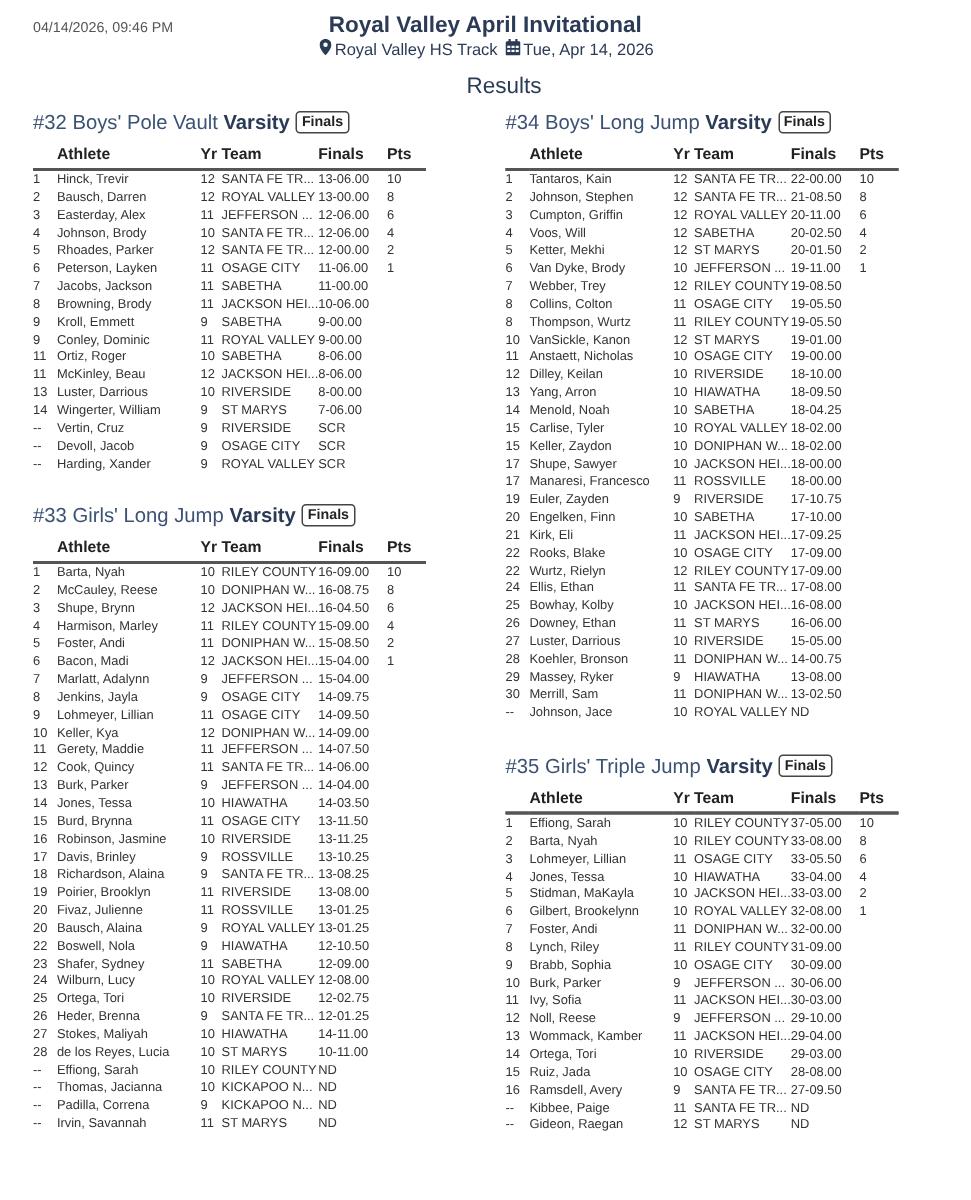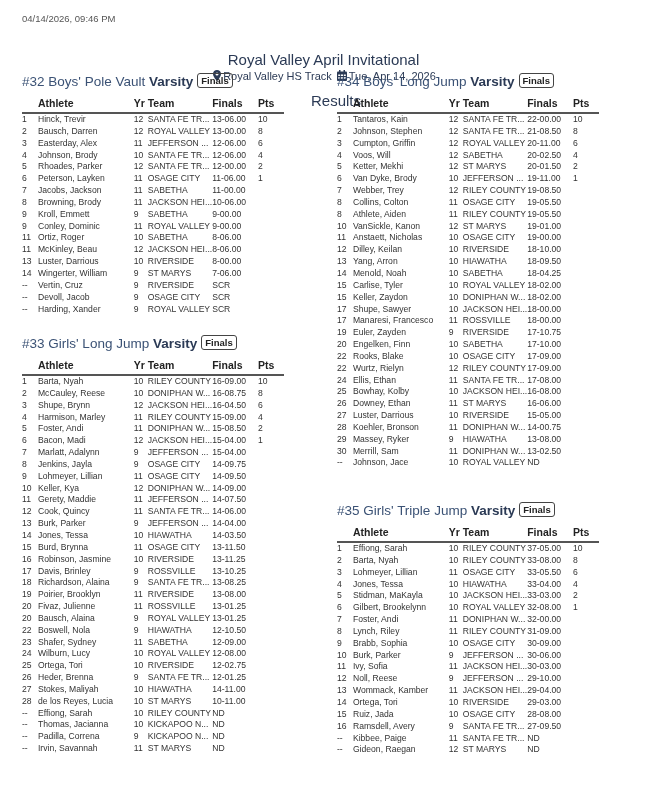--- a/index.html
+++ b/index.html
@@ -1,19 +1,19 @@
 <!DOCTYPE html>
 <html><head>
 <meta charset="utf-8">
 <style>
   html, body { margin:0; padding:0; background:#ffffff; }
   body { width:647px; height:800px; position:relative; overflow:hidden; font-family:"Liberation Sans", sans-serif; color:#222; }
   .ts { position:absolute; left:22px; top:13px; font-size:9.5px; color:#555; }
   .header { position:absolute; left:0; top:7px; width:647px; text-align:center; }
-  .title { font-size:15px; font-weight:normal; color:#2b3a55; line-height:19px;margin-top:43px; }
+  .title { font-size:15px; font-weight:bold; color:#2b3a55; line-height:19px; }
   .sub { font-size:11px; color:#2b3a55; line-height:15px; }
   .sub .ic { display:inline-block; vertical-align:middle; margin:0 2px; }
   .results { font-size:15px; color:#2b3a55; margin-top:7px; line-height:18px;padding-left:25px; }
   .event { position:absolute; width:262px; }
   .ev-head { font-size:13.5px; color:#3b5275; white-space:nowrap; line-height:18px; }
   .ev-head .varsity { font-weight:bold; color:#2b3a55; }
   .ev-head .finals-badge { display:inline-block; font-size:9.5px; font-weight:bold; color:#222; border:1px solid #444; border-radius:3px; padding:1px 3px; margin-left:4px; vertical-align:2px; line-height:11px; }
   table { border-collapse:collapse; margin-top:6px; width:262px; }
   th { font-size:10.5px; font-weight:bold; text-align:left; color:#222; border-bottom:2px solid #555; padding:0 0 2px 0; line-height:13px; }
   td { font-size:8.6px; color:#333; padding:0; height:11.85px; line-height:11.85px; white-space:nowrap; }
@@ -555,21 +555,21 @@
         <tr>
           <td>8</td>
           <td>Collins, Colton</td>
           <td>11</td>
           <td>OSAGE CITY</td>
           <td>19-05.50</td>
           <td></td>
         </tr>
         <tr>
           <td>8</td>
-          <td>Athlete, Aiden</td>
+          <td>Thompson, Wurtz</td>
           <td>11</td>
           <td>RILEY COUNTY</td>
           <td>19-05.50</td>
           <td></td>
         </tr>
         <tr>
           <td>10</td>
           <td>VanSickle, Kanon</td>
           <td>12</td>
           <td>ST MARYS</td>
@@ -647,20 +647,28 @@
           <td>RIVERSIDE</td>
           <td>17-10.75</td>
           <td></td>
         </tr>
         <tr>
           <td>20</td>
           <td>Engelken, Finn</td>
           <td>10</td>
           <td>SABETHA</td>
           <td>17-10.00</td>
+          <td></td>
+        </tr>
+        <tr>
+          <td>21</td>
+          <td>Kirk, Eli</td>
+          <td>11</td>
+          <td>JACKSON HEI...</td>
+          <td>17-09.25</td>
           <td></td>
         </tr>
         <tr>
           <td>22</td>
           <td>Rooks, Blake</td>
           <td>10</td>
           <td>OSAGE CITY</td>
           <td>17-09.00</td>
           <td></td>
         </tr>

